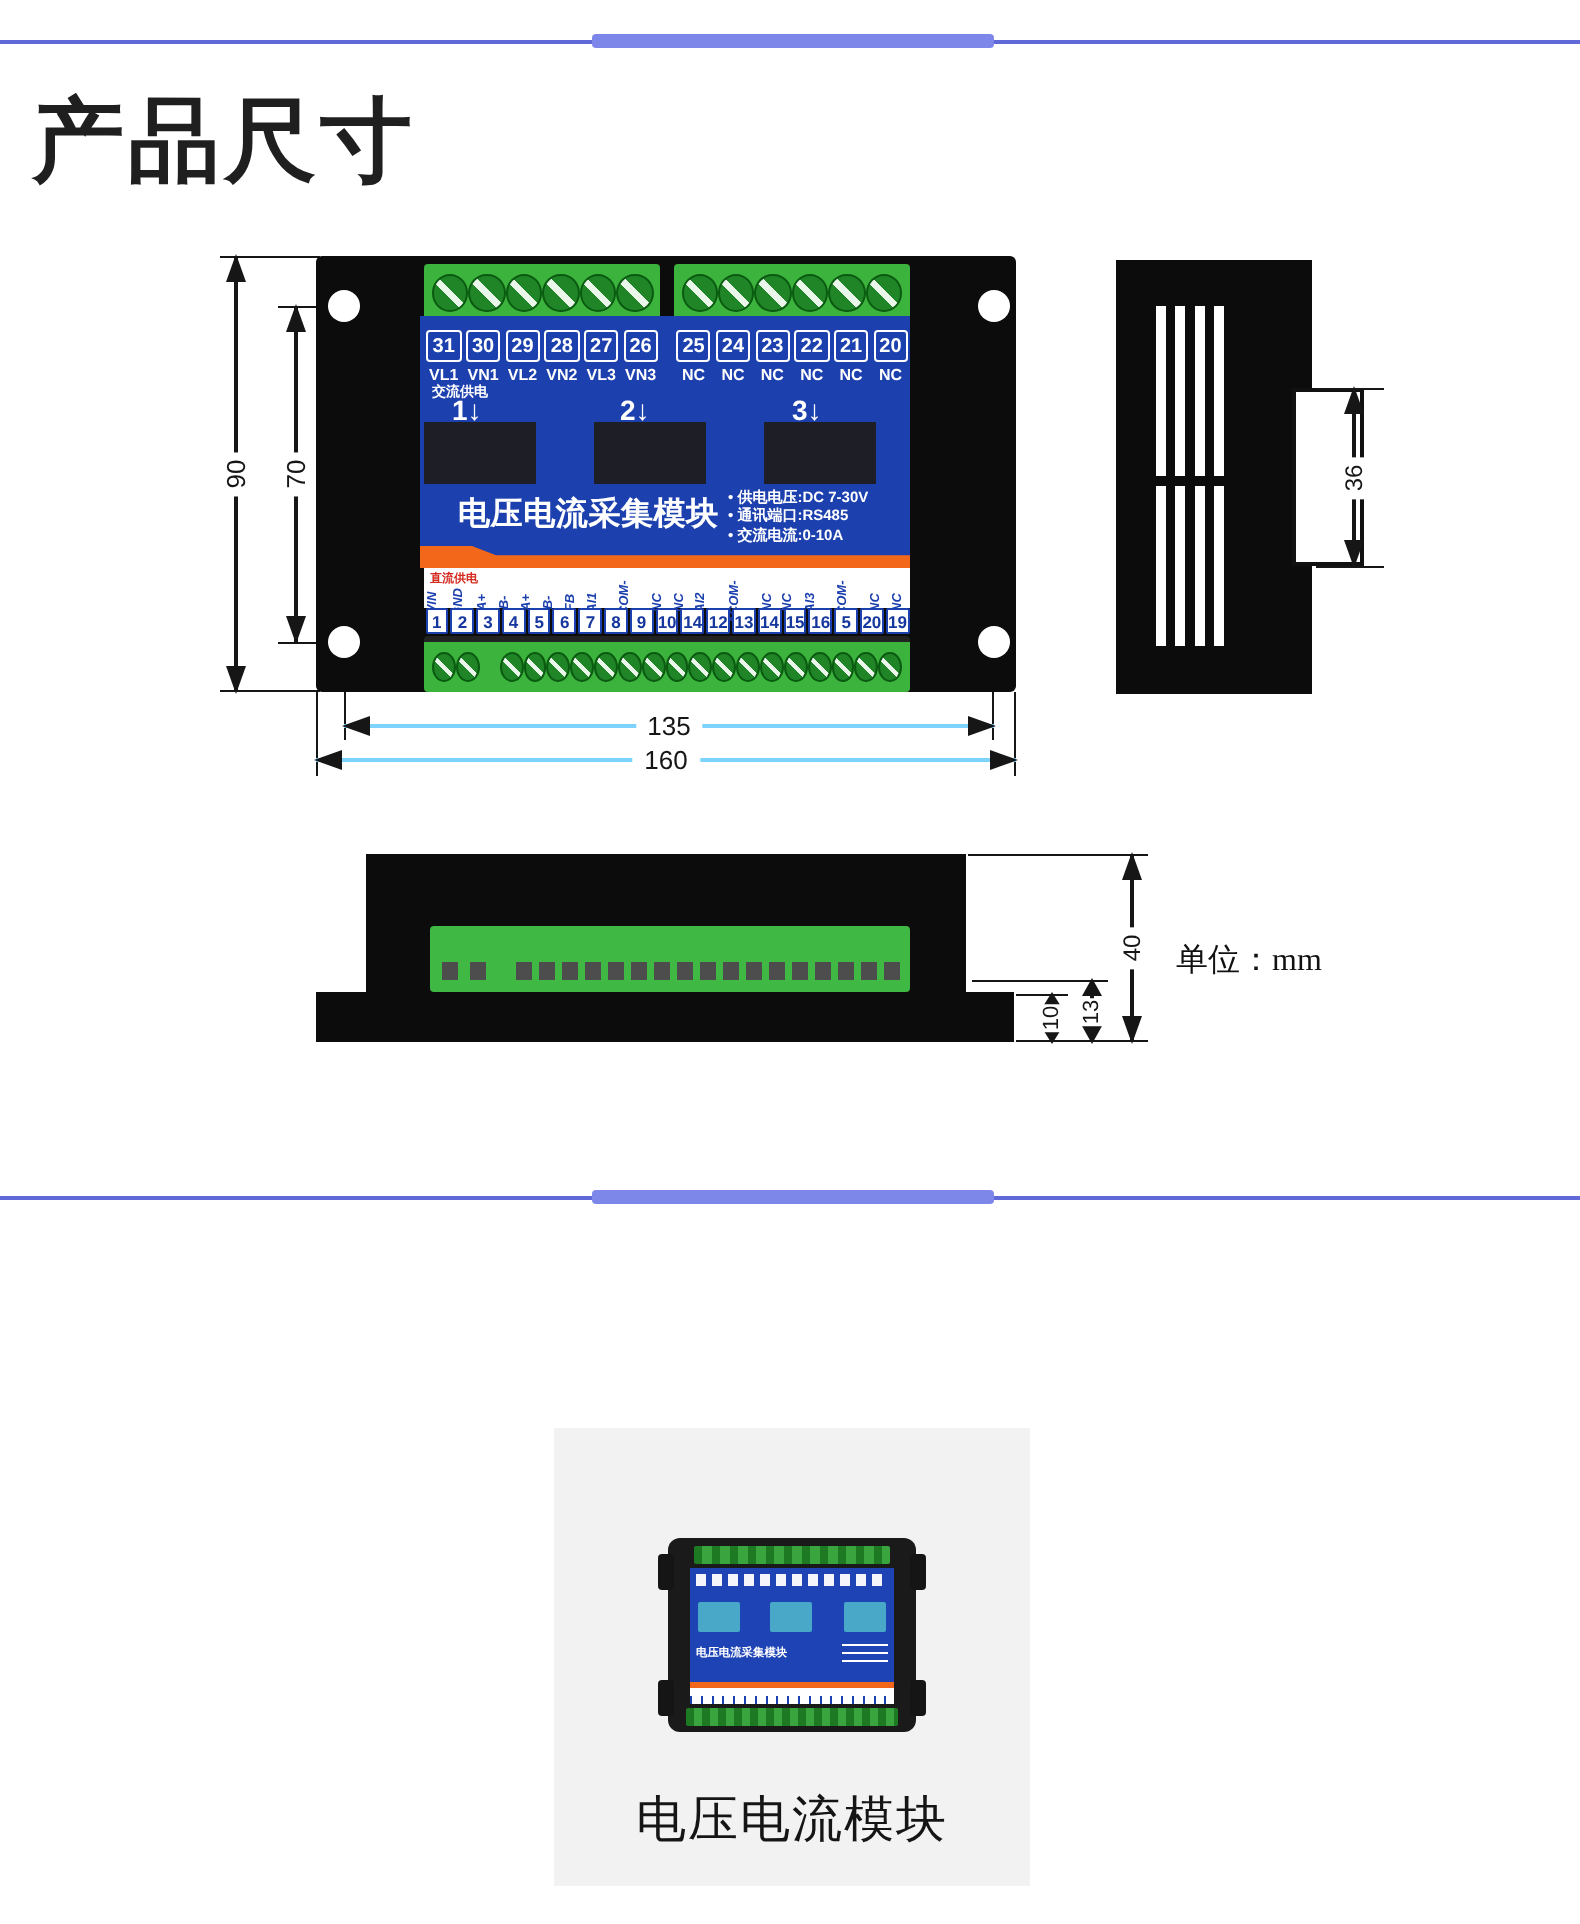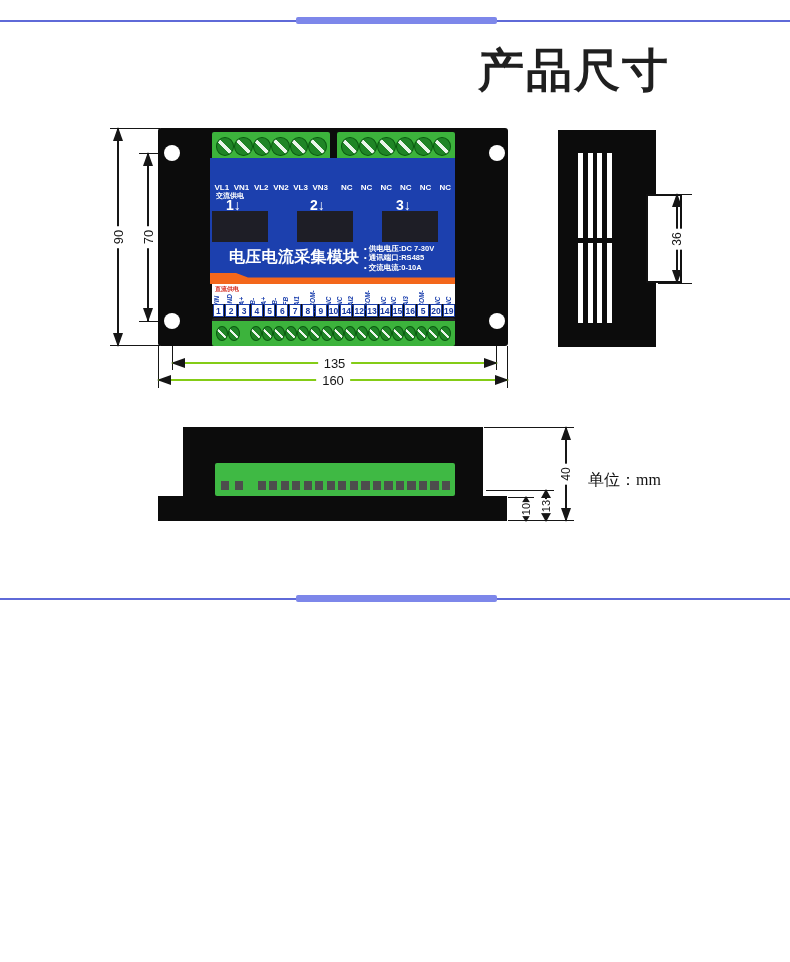--- a/index.html
+++ b/index.html
@@ -3,30 +3,30 @@
 <meta charset="utf-8">
 <style>
   html,body{margin:0;padding:0;background:#fff;}
   .canvas{position:relative;width:790px;height:962px;background:#fff;overflow:hidden;
           font-family:"Liberation Sans",sans-serif;color:#161616;}
 
   
   .divider-line{position:absolute;left:0;width:790px;height:2px;background:#5f6ad8;}
   .divider-center{position:absolute;height:7px;background:#7d87ea;border-radius:2px;}
 
-  .sec-title{position:absolute;left:4px;width:666px;text-align:right;
+  .sec-title{position:absolute;left:16px;width:666px;text-align:left;
              font-size:46px;font-weight:800;color:#1f1f1f;letter-spacing:2px;}
 
   
   .vdim{position:absolute;width:2px;background:#161616;}
   .vdim .au{position:absolute;top:-1px;left:-4px;width:0;height:0;border:5px solid transparent;border-top:none;border-bottom:14px solid #161616;}
   .vdim .ad{position:absolute;bottom:-1px;left:-4px;width:0;height:0;border:5px solid transparent;border-bottom:none;border-top:14px solid #161616;}
   .vdim .lbl{position:absolute;left:50%;top:50%;transform:translate(-50%,-50%) rotate(-90deg);
              background:#fff;padding:0 4px;font-size:13px;white-space:nowrap;}
-  .hdim{position:absolute;height:2px;background:#84cc16;}
+  .hdim{position:absolute;height:2px;background:#7dd3fc;}
   .hdim .al{position:absolute;left:-1px;top:-4px;width:0;height:0;border:5px solid transparent;border-left:none;border-right:14px solid #161616;}
   .hdim .ar{position:absolute;right:-1px;top:-4px;width:0;height:0;border:5px solid transparent;border-right:none;border-left:14px solid #161616;}
   .hdim .lbl{position:absolute;left:50%;top:50%;transform:translate(-50%,-50%);
              background:#fff;padding:0 6px;font-size:13px;white-space:nowrap;}
   .ext-h{position:absolute;height:1px;background:#161616;}
   .ext-v{position:absolute;width:1px;background:#161616;}
 
   
   .device{position:absolute;left:158px;top:128px;width:350px;height:218px;background:#0c0c0c;border-radius:3px;}
   .hole{position:absolute;width:16px;height:16px;border-radius:50%;background:#fff;}
@@ -147,20 +147,35 @@
         <span class="screw"></span>
         <span class="screw"></span>
         <span class="screw"></span>
         <span class="screw"></span>
         <span class="screw"></span>
       </div>
   </div>
 
   <div class="bluepanel"></div>
 
+  <div class="row-tnum">
+
+  <span class="numbox">31</span>
+      <span class="numbox">30</span>
+      <span class="numbox">29</span>
+      <span class="numbox">28</span>
+      <span class="numbox">27</span>
+      <span class="numbox">26</span>
+      <span class="numbox">25</span>
+      <span class="numbox">24</span>
+      <span class="numbox">23</span>
+      <span class="numbox">22</span>
+      <span class="numbox">21</span>
+      <span class="numbox">20</span>
+    </div>
   <div class="row-tlab">
 
   <span class="tlabel">VL1</span>
       <span class="tlabel">VN1</span>
       <span class="tlabel">VL2</span>
       <span class="tlabel">VN2</span>
       <span class="tlabel">VL3</span>
       <span class="tlabel">VN3</span>
       <span class="tlabel">NC</span>
       <span class="tlabel">NC</span>
@@ -343,14 +358,35 @@
     <i class="au" style="border-bottom-width:8px;"></i>
       <i class="ad" style="border-top-width:8px;"></i>
     <span class="lbl" style="font-size:11px;padding:0 1px;">10</span>
   </div>
 
   <div class="unit">单位：mm</div>
 
   <div class="divider-line" style="top:598px;"></div>
   <div class="divider-center" style="left:296px;top:595px;width:201px;"></div>
 
+  <div class="card">
+    <div class="mini">
+      <div class="ear" style="left:-5px;top:8px;"></div>
+      <div class="ear" style="right:-5px;top:8px;"></div>
+      <div class="ear" style="left:-5px;bottom:8px;"></div>
+      <div class="ear" style="right:-5px;bottom:8px;"></div>
+      <div class="mini-gtop"></div>
+      <div class="mini-blue">
+        <div class="mini-numrow"></div>
+        <div class="mini-x" style="left:4px;"></div>
+        <div class="mini-x" style="left:40px;"></div>
+        <div class="mini-x" style="left:77px;"></div>
+        <div class="mini-title">电压电流采集模块</div>
+        <div class="mini-specs"></div>
+      </div>
+      <div class="mini-orange"></div>
+      <div class="mini-wstrip"></div>
+      <div class="mini-gbot"></div>
+    </div>
+    <div class="caption">电压电流模块</div>
+  </div>
 
 </div>
 
 </body></html>

